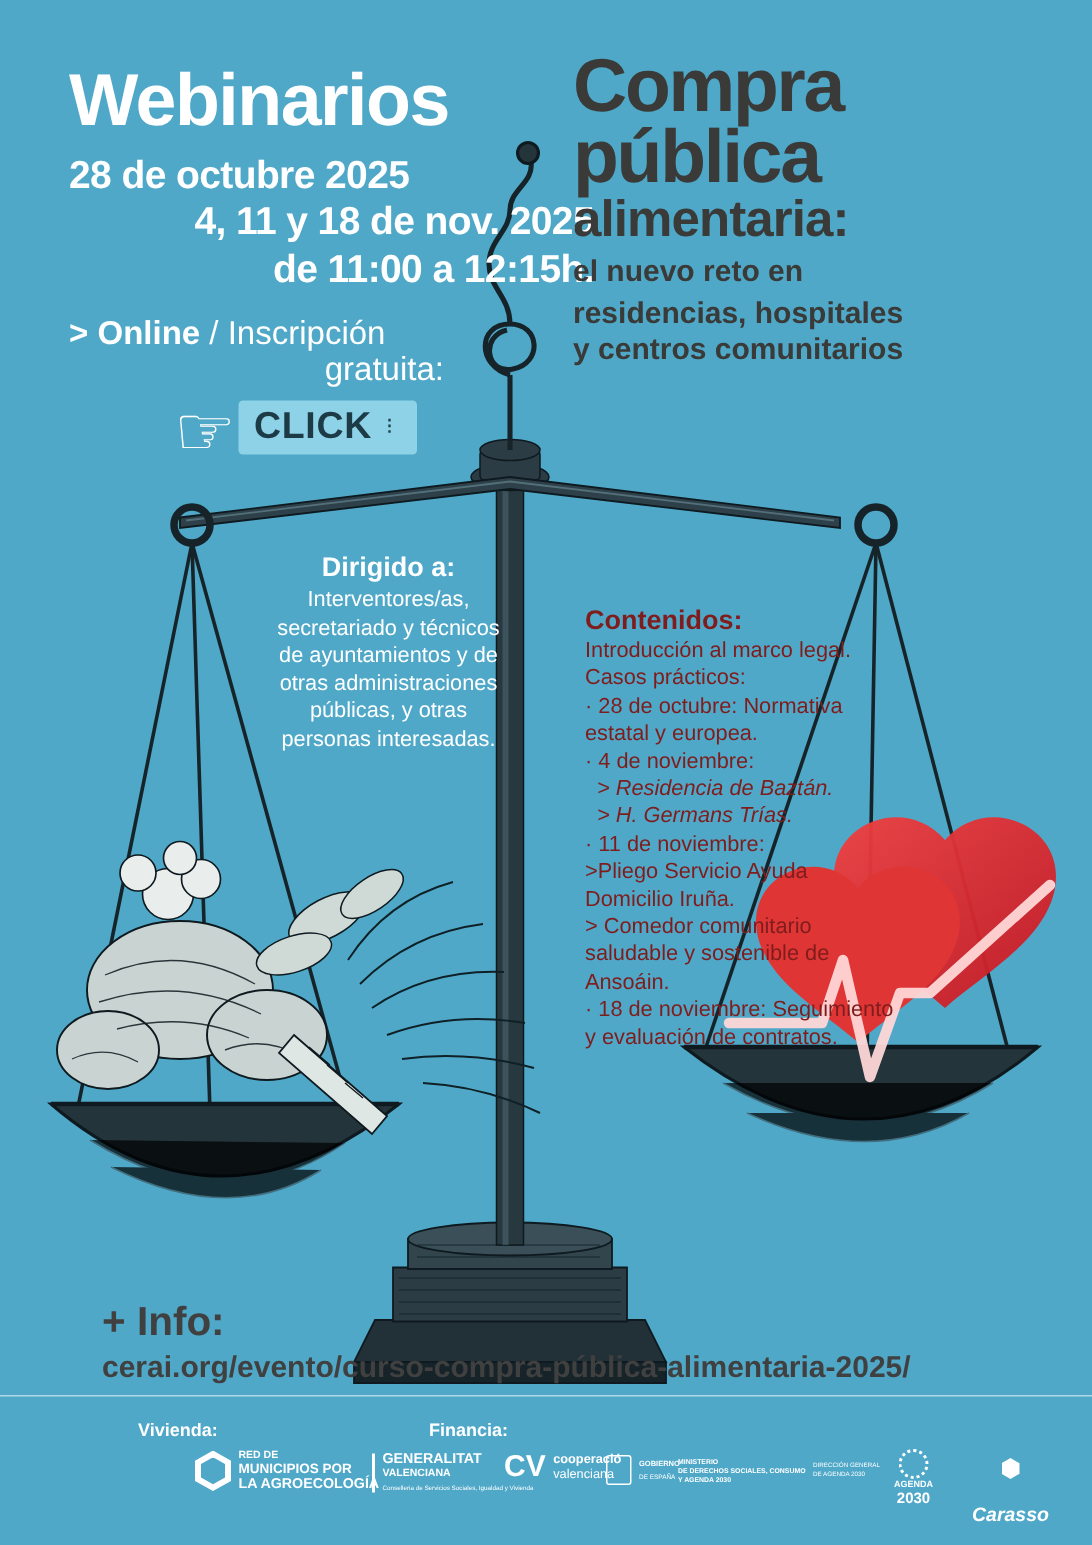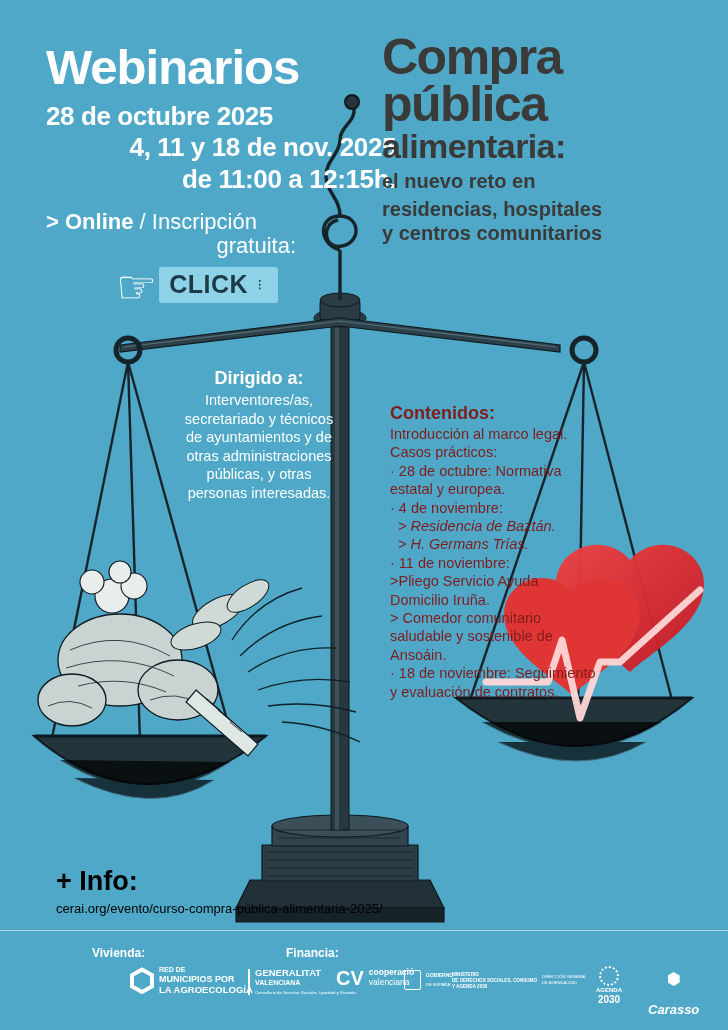--- a/index.html
+++ b/index.html
@@ -129,25 +129,25 @@
     font-size: 18px; font-weight: bold; margin-bottom: 1px;
   }
   .col-contenidos p {
     font-size: 14.5px; line-height: 1.27;
   }
   .col-contenidos .indent1 { padding-left: 8px; font-style: italic; }
 
   
   .info-block {
     position: absolute;
-    left: 56px; top: 866px; width: 620px;
-    color: #000000;
+    left: 68px; top: 866px; width: 620px;
+    color: #404040;
   }
   .info-title { font-size: 27px; font-weight: bold; }
-  .info-url { font-size: 13px; font-weight: normal; margin-top: 4px; }
+  .info-url { font-size: 20px; font-weight: bold; margin-top: 4px; }
 
   .hr {
     position: absolute;
     left: 0; top: 930px; width: 728px; height: 1px;
     background: rgba(255,255,255,0.55);
   }
 
   .footer {
     position: absolute;
     left: 0; top: 938px; width: 728px; height: 92px;

